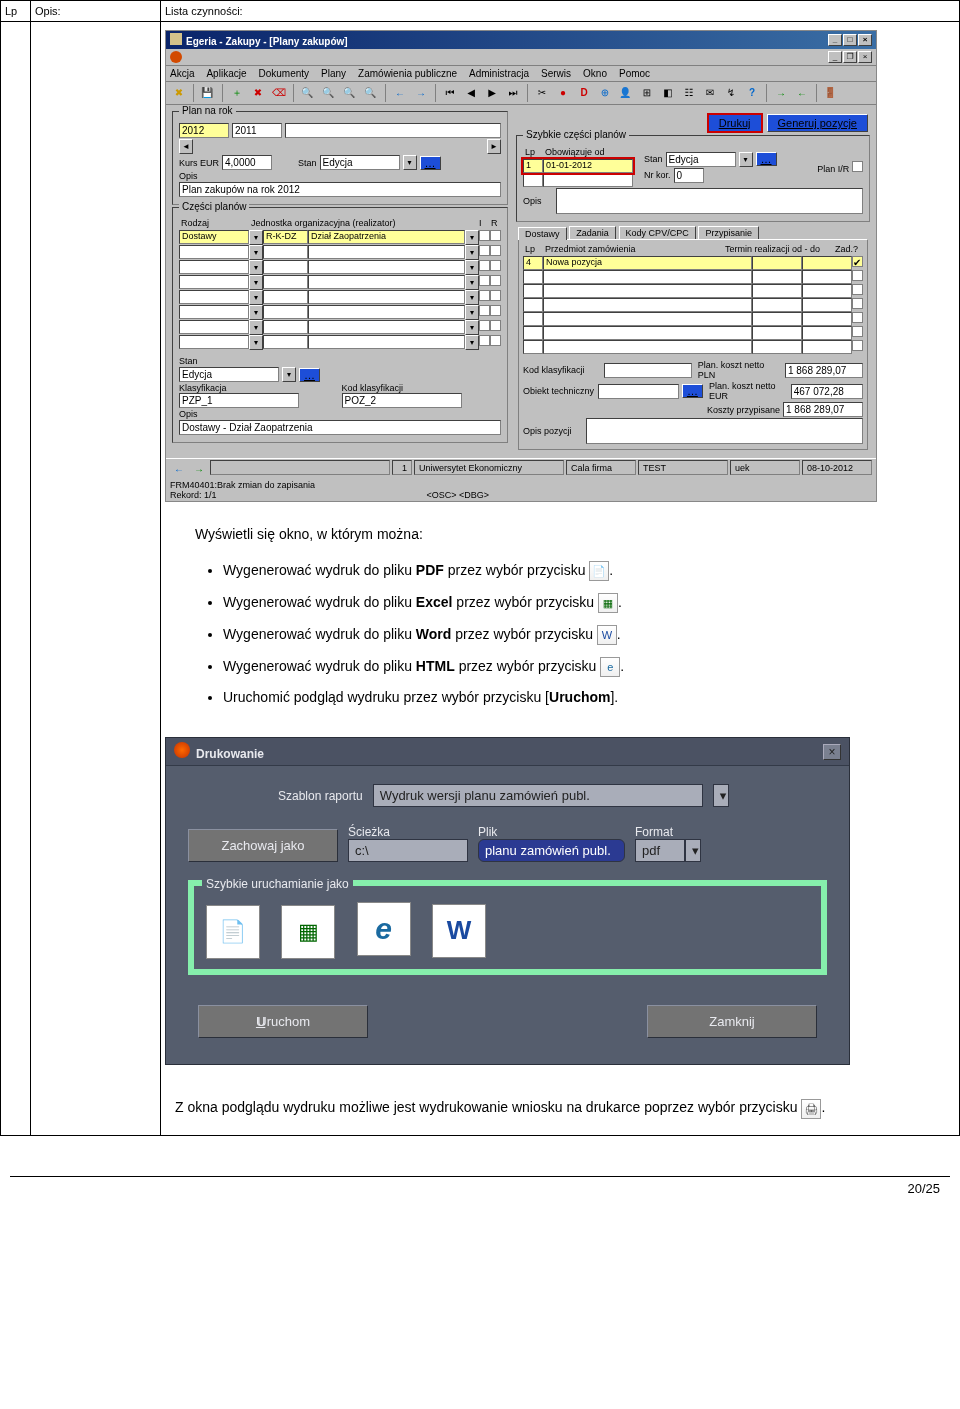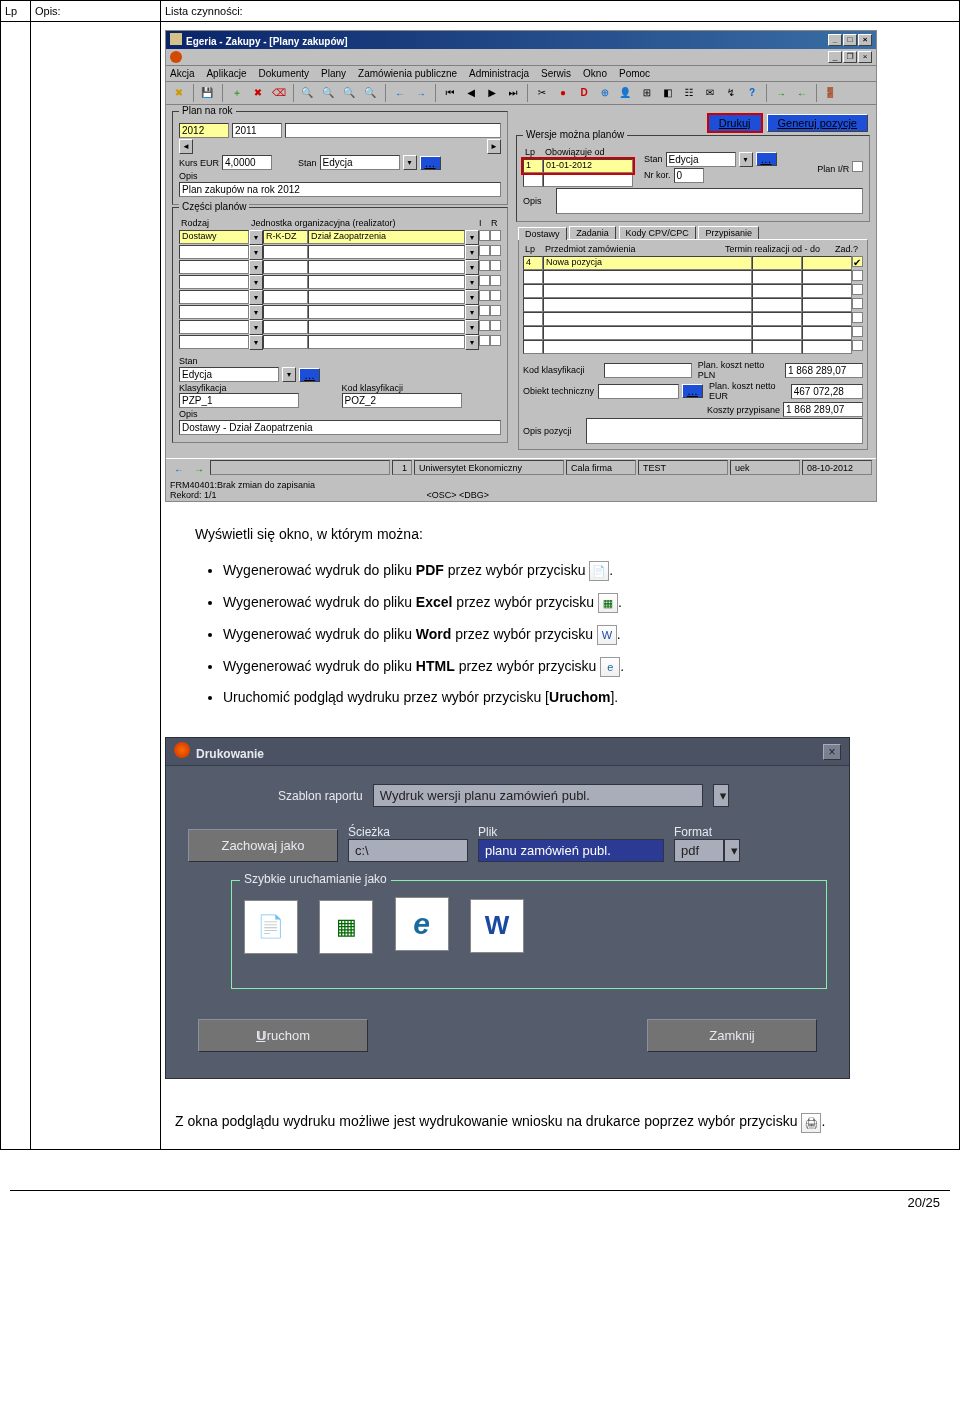--- a/index.html
+++ b/index.html
@@ -173,23 +173,22 @@
     padding: 3px 6px; font-size: 13px;
   }
   .dinp.sel { background: #2b3a92; color: #fff; }
   .dbtn {
     background: #737373; border: 1px solid #8a90a0;
     border-right-color:#2a2f3a; border-bottom-color:#2a2f3a;
     color: #e8e9ee; padding: 8px 22px; font-size: 13px;
     text-align: center;
   }
   .dgroup {
-    border: 1px solid #86efac; padding: 16px 12px 34px; margin-top: 18px;
+    border: 6px solid #86efac; padding: 16px 12px 10px; margin-top: 18px;
     position: relative;
-    margin-left: 43px;
   }
   .dgroup .dlegend { position:absolute; top:-9px; left:8px; background:#555d6d; padding:0 4px; font-size:12px;}
   .bigicon {
     width: 54px; height: 54px; background: #fff; border:1px solid #888;
     display: inline-flex; align-items:center; justify-content:center; font-size:22px;
     margin-right: 18px;
   }
   .dbtnrow { display:flex; justify-content: space-between; margin-top: 30px; padding: 0 10px;}
   .footer-text {
     margin: 30px 10px 10px 10px; font-size: 14px; line-height:1.85;
@@ -424,21 +423,21 @@
                     </div>
             </div>
           </div>
 
           <div class="right-col">
             <div class="row" style="justify-content:flex-end; gap:4px; margin:4px 4px 2px 0;">
               <span class="btn hl">Drukuj</span>
               <span class="btn">Generuj pozycje</span>
             </div>
             <div class="fieldset">
-              <span class="legend">Wersje można planów</span>
+              <span class="legend">Szybkie części planów</span>
               <div class="row">
                 <div>
                   <div class="grid-row">
                     <span class="grid-head" style="width:20px;">Lp</span>
                     <span class="grid-head" style="width:90px;">Obowiązuje od</span>
                   </div>
                   <div class="grid-row" style="outline:2px solid #c00;">
                     <span class="grid-cell" style="width:20px;background:#ffff99;">1</span>
                     <span class="grid-cell" style="width:90px;background:#ffff99;">01-01-2012</span>
                   </div>
@@ -614,21 +613,21 @@
             <span class="dinp" style="width:16px;text-align:center;">▾</span>
           </div>
           <div style="display:flex; align-items:flex-end; gap:10px; margin-top:18px;">
             <span class="dbtn" style="width:150px;">Zachowaj jako</span>
             <div>
               <div class="dlbl">Ścieżka</div>
               <span class="dinp" style="width:120px;display:inline-block;">c:\</span>
             </div>
             <div>
               <div class="dlbl">Plik</div>
-              <span class="dinp sel" style="width:186px;display:inline-block;">planu zamówień publ.</span>
+              <span class="dinp sel" style="width:147px;display:inline-block;border-radius:6px;">planu zamówień publ.</span>
             </div>
             <div>
               <div class="dlbl">Format</div>
               <span class="dinp" style="width:50px;display:inline-block;">pdf</span><span class="dinp" style="width:16px;text-align:center;display:inline-block;">▾</span>
             </div>
           </div>
 
           <div class="dgroup">
             <span class="dlegend">Szybkie uruchamianie jako</span>
             <span class="bigicon" style="color:#c00;">📄</span>

